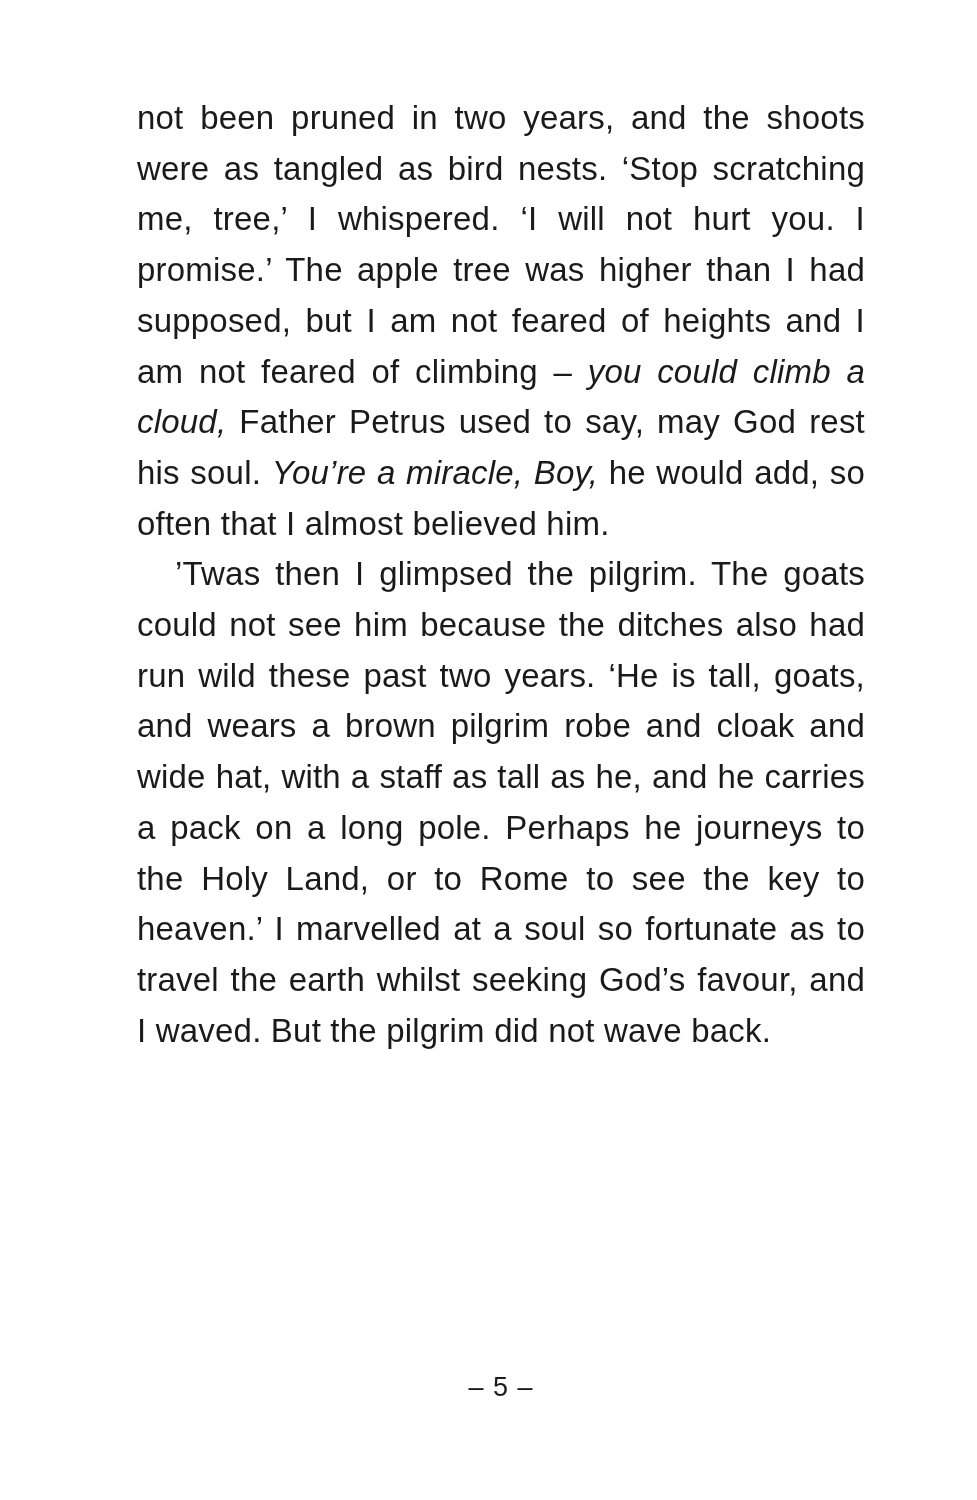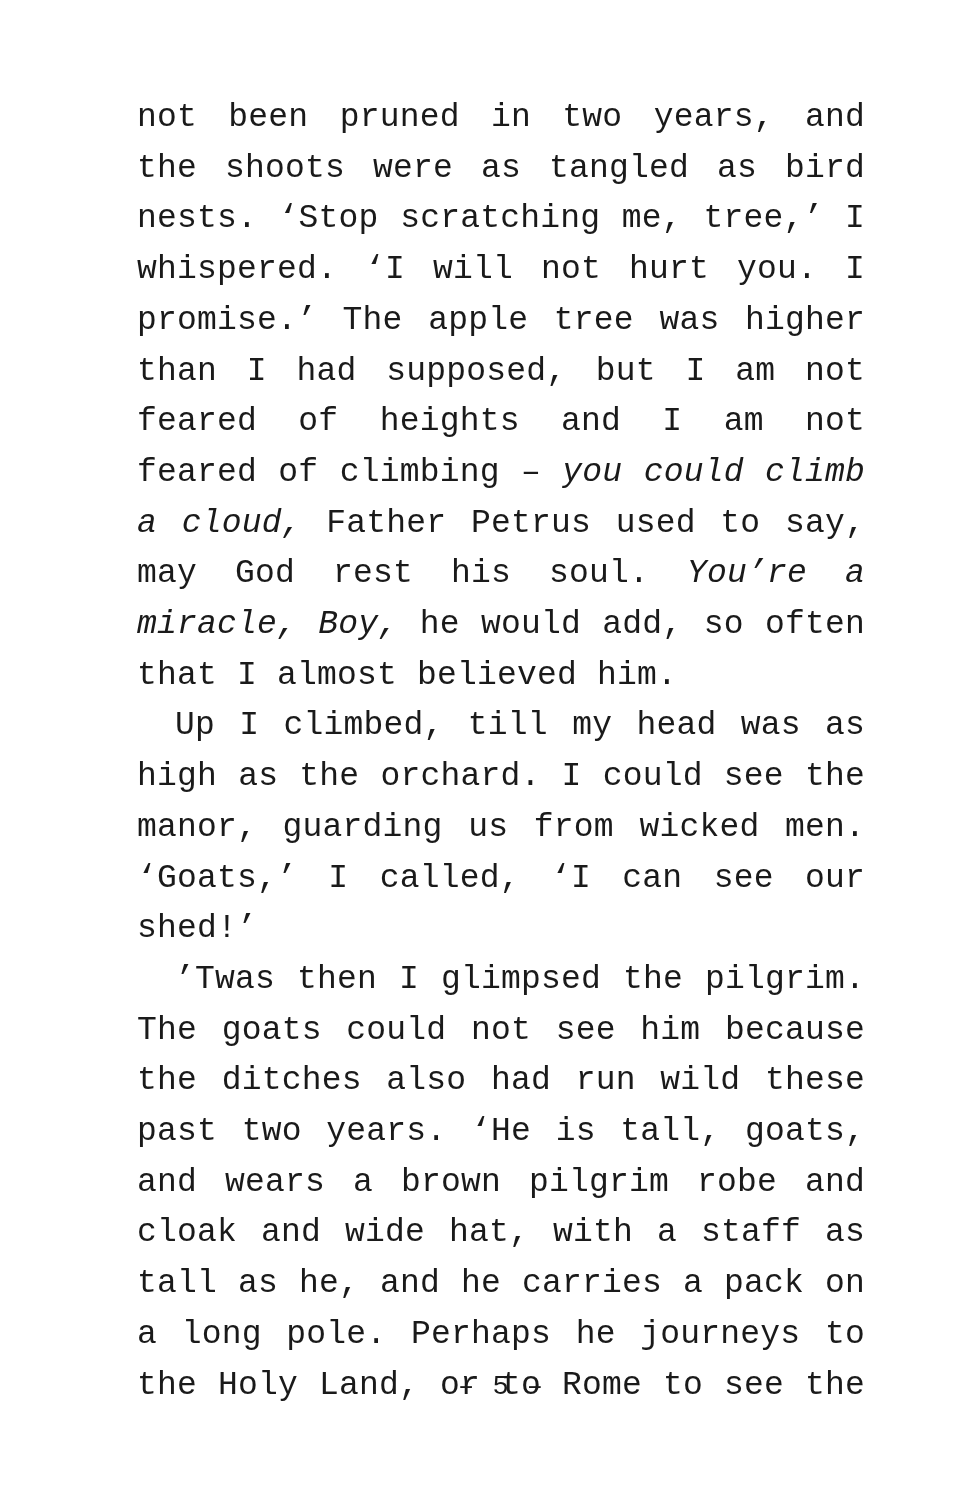--- a/index.html
+++ b/index.html
@@ -6,21 +6,21 @@
     margin: 0;
     padding: 0;
     background: #ffffff;
   }
   .book-page {
     position: relative;
     width: 977px;
     height: 1416px;
     background: #ffffff;
     overflow: hidden;
-    font-family: Liberation Mono, monospace;
+    font-family: Liberation Sans, sans-serif;
     color: #1a1a1a;
   }
   .text-block {
     position: absolute;
     left: 137px;
     top: 93px;
     width: 728px;
     font-size: 33px;
     line-height: 50.7px;
     text-align: justify;
@@ -47,17 +47,16 @@
     font-size: 27px;
     letter-spacing: 1px;
   }
 </style>
 </head>
 <body>
 
 <main class="book-page">
   <div class="text-block" id="text-block">
       <p class=""><span class="">not been pruned in two years, and the shoots were as tangled as bird nests. ‘Stop scratching me, tree,’ I whispered. ‘I will not hurt you. I promise.’ The apple tree was higher than I had supposed, but I am not feared of heights and I am not feared of climbing – </span><span class="italic">you could climb a cloud,</span><span class=""> Father Petrus used to say, may God rest his soul. </span><span class="italic">You’re a miracle, Boy,</span><span class=""> he would add, so often that I almost believed him.</span></p>
-      <p class="indent"><span class="">Up I climbed, till my head was as high as the orchard. I could see the manor, guarding us from wicked men. ‘Goats,’ I called, ‘I can see our shed!’</span></p>
       <p class="indent"><span class="">’Twas then I glimpsed the pilgrim. The goats could not see him because the ditches also had run wild these past two years. ‘He is tall, goats, and wears a brown pilgrim robe and cloak and wide hat, with a staff as tall as he, and he carries a pack on a long pole. Perhaps he journeys to the Holy Land, or to Rome to see the key to heaven.’ I marvelled at a soul so fortunate as to travel the earth whilst seeking God’s favour, and I waved. But the pilgrim did not wave back.</span></p>
     </div>
   <div class="page-number">– 5 –</div>
 </main>
 
 </body></html>

